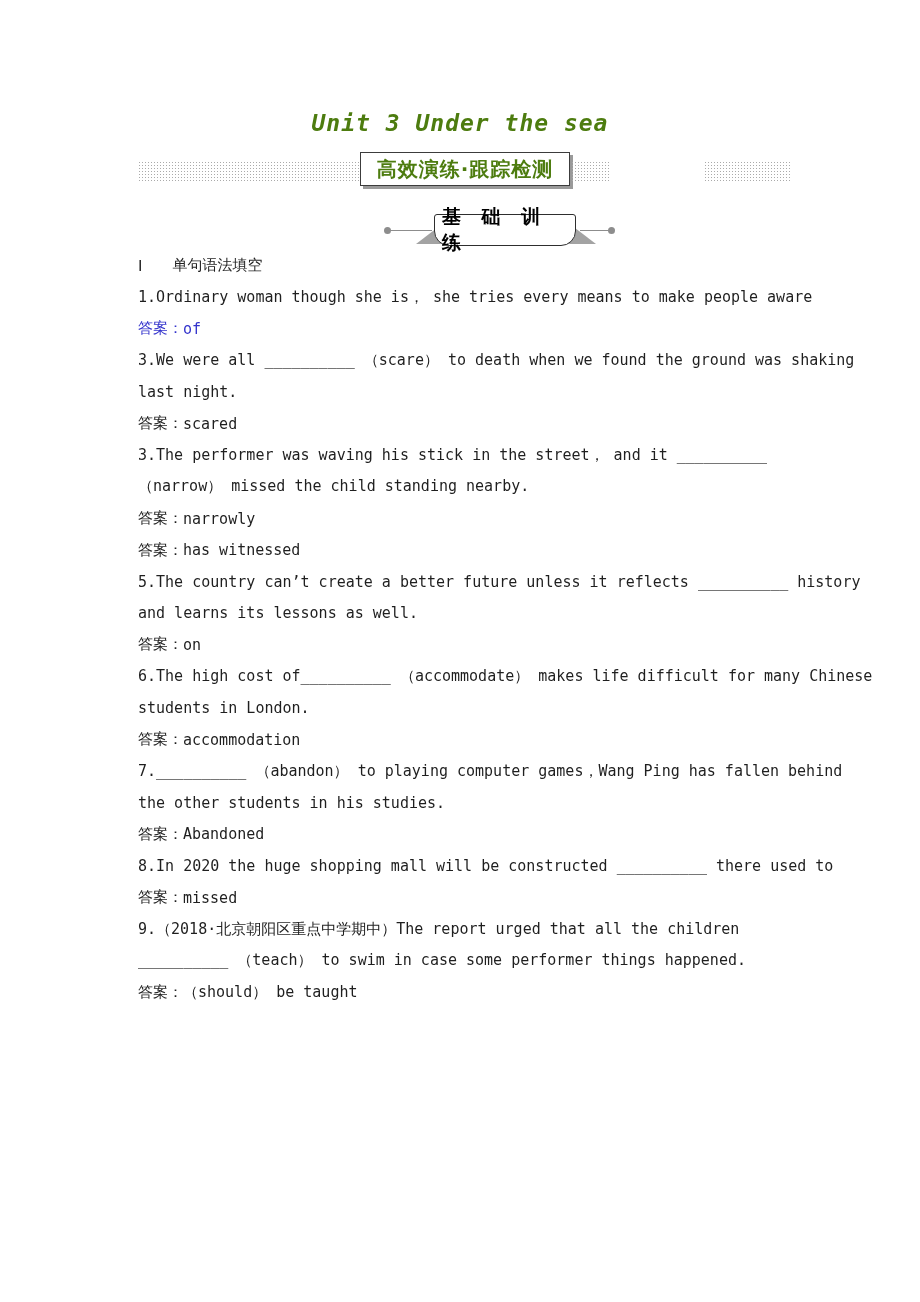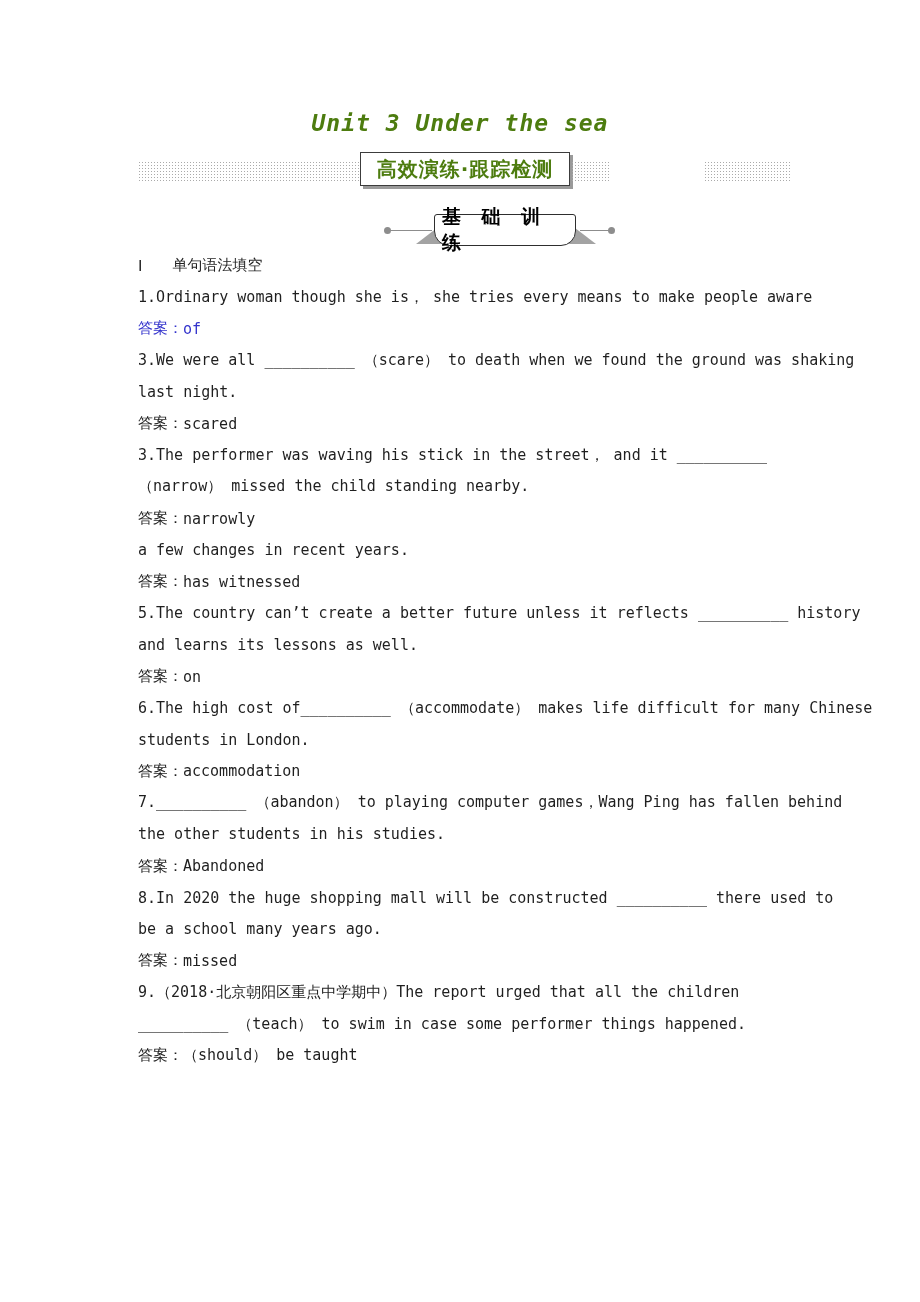--- a/index.html
+++ b/index.html
@@ -105,33 +105,31 @@
     </div>
     <div id="exercise-list">
         <div class="line">1.Ordinary woman though she is， she tries every means to make people aware</div>
         <div class="line answer" style="color: rgb(51, 51, 204);"><span>答案：</span><span>of</span></div>
         <div class="line">3.We were all __________ （scare） to death when we found the ground was shaking</div>
         <div class="line">last night.</div>
         <div class="line answer" style="color: rgb(31, 31, 31);"><span>答案：</span><span>scared</span></div>
         <div class="line">3.The performer was waving his stick in the street， and it __________</div>
         <div class="line">（narrow） missed the child standing nearby.</div>
         <div class="line answer" style="color: rgb(31, 31, 31);"><span>答案：</span><span>narrowly</span></div>
-        <div class="line">a few changes in recent years.</div>
         <div class="line answer" style="color: rgb(31, 31, 31);"><span>答案：</span><span>has witnessed</span></div>
         <div class="line">5.The country can’t create a better future unless it reflects __________ history</div>
         <div class="line">and learns its lessons as well.</div>
         <div class="line answer" style="color: rgb(31, 31, 31);"><span>答案：</span><span>on</span></div>
         <div class="line">6.The high cost of__________ （accommodate） makes life difficult for many Chinese</div>
         <div class="line">students in London.</div>
         <div class="line answer" style="color: rgb(31, 31, 31);"><span>答案：</span><span>accommodation</span></div>
         <div class="line">7.__________ （abandon） to playing computer games，Wang Ping has fallen behind</div>
         <div class="line">the other students in his studies.</div>
         <div class="line answer" style="color: rgb(31, 31, 31);"><span>答案：</span><span>Abandoned</span></div>
         <div class="line">8.In 2020 the huge shopping mall will be constructed __________ there used to</div>
-        <div class="line">be a school many years ago.</div>
         <div class="line answer" style="color: rgb(31, 31, 31);"><span>答案：</span><span>missed</span></div>
         <div class="line">9.（2018·北京朝阳区重点中学期中）The report urged that all the children</div>
         <div class="line">__________ （teach） to swim in case some performer things happened.</div>
         <div class="line answer" style="color: rgb(31, 31, 31);"><span>答案：</span><span>（should） be taught</span></div>
       </div>
   </div>
 
 </div>
 
 </body></html>

